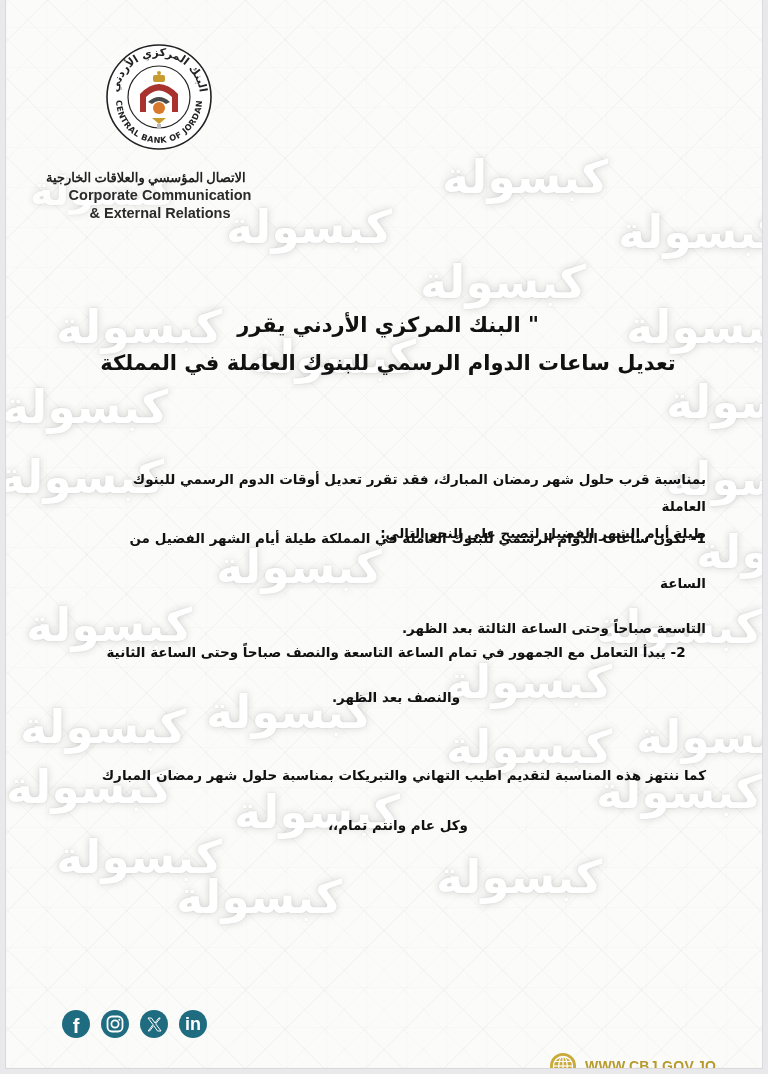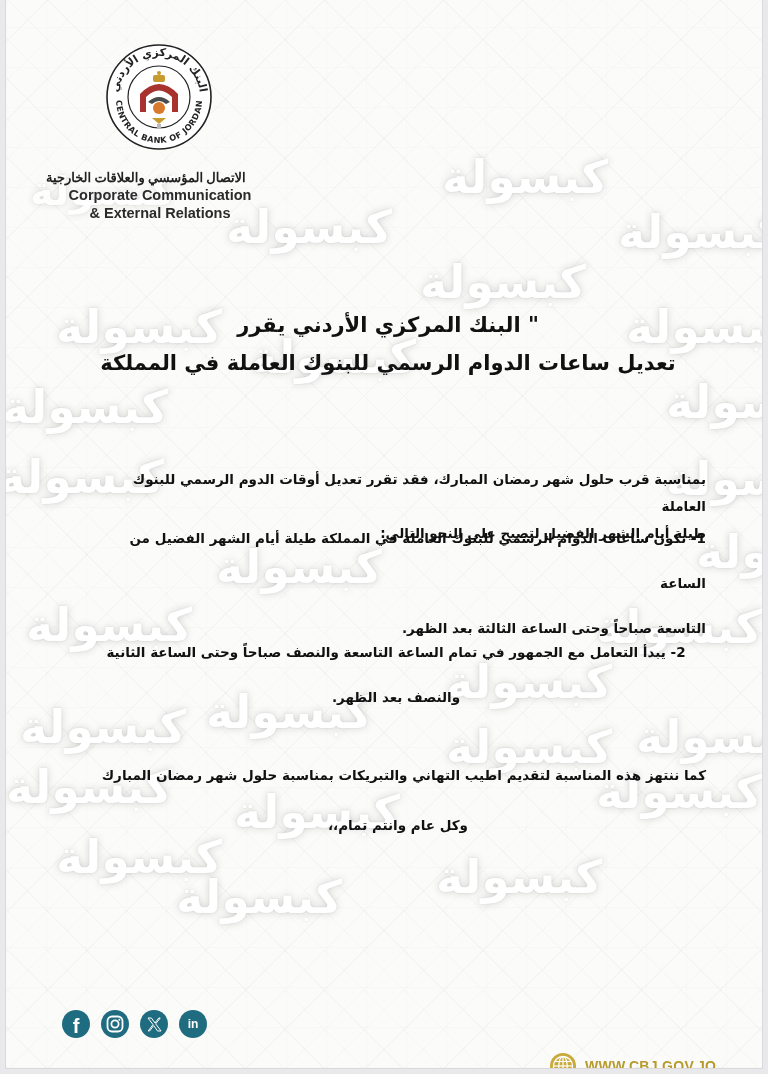--- a/index.html
+++ b/index.html
@@ -230,21 +230,21 @@
           <rect x="1.5" y="1.5" width="15" height="15" rx="4.5" fill="none" stroke="#fff" stroke-width="1.8"></rect>
           <circle cx="9" cy="9" r="3.6" fill="none" stroke="#fff" stroke-width="1.8"></circle>
           <circle cx="13.3" cy="4.7" r="1" fill="#fff"></circle>
         </svg>
       </div>
       <div class="soc">
         <svg width="15" height="15" viewBox="0 0 15 15">
           <path d="M1 1 L6 7.6 L1.2 14 L2.6 14 L6.7 8.6 L10.6 14 L14 14 L8.7 6.9 L13.2 1 L11.8 1 L8 6 L4.4 1 Z" fill="none" stroke="#fff" stroke-width="1"></path>
         </svg>
       </div>
-      <div class="soc" style="font-size:12px;">
+      <div class="soc" style="font-size:18px;">
         <span>in</span>
       </div>
     </div>
 
     <div class="footer-web">
       <svg class="globe" viewBox="0 0 28 28">
         <circle cx="14" cy="14" r="13" fill="#c9a93a"></circle>
         <circle cx="14" cy="14" r="9.5" fill="none" stroke="#fff" stroke-width="1.3"></circle>
         <ellipse cx="14" cy="14" rx="4.2" ry="9.5" fill="none" stroke="#fff" stroke-width="1.2"></ellipse>
         <line x1="14" y1="4.5" x2="14" y2="23.5" stroke="#fff" stroke-width="1.2"></line>

